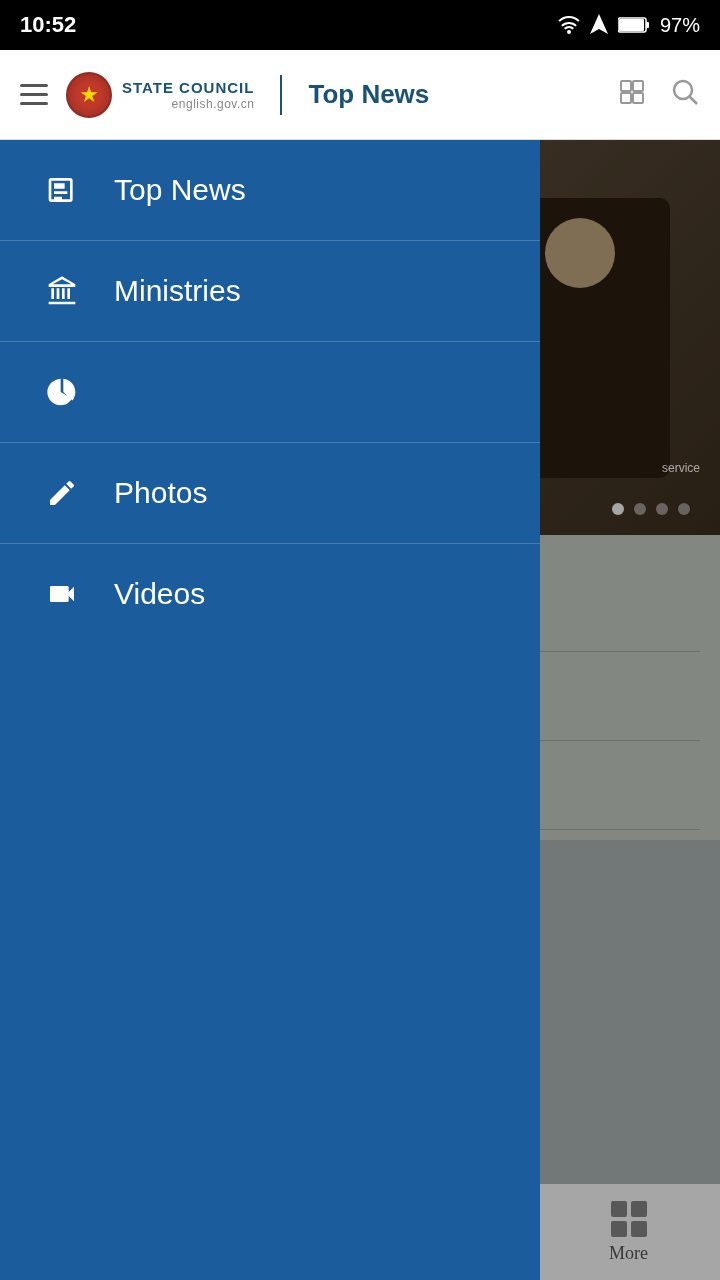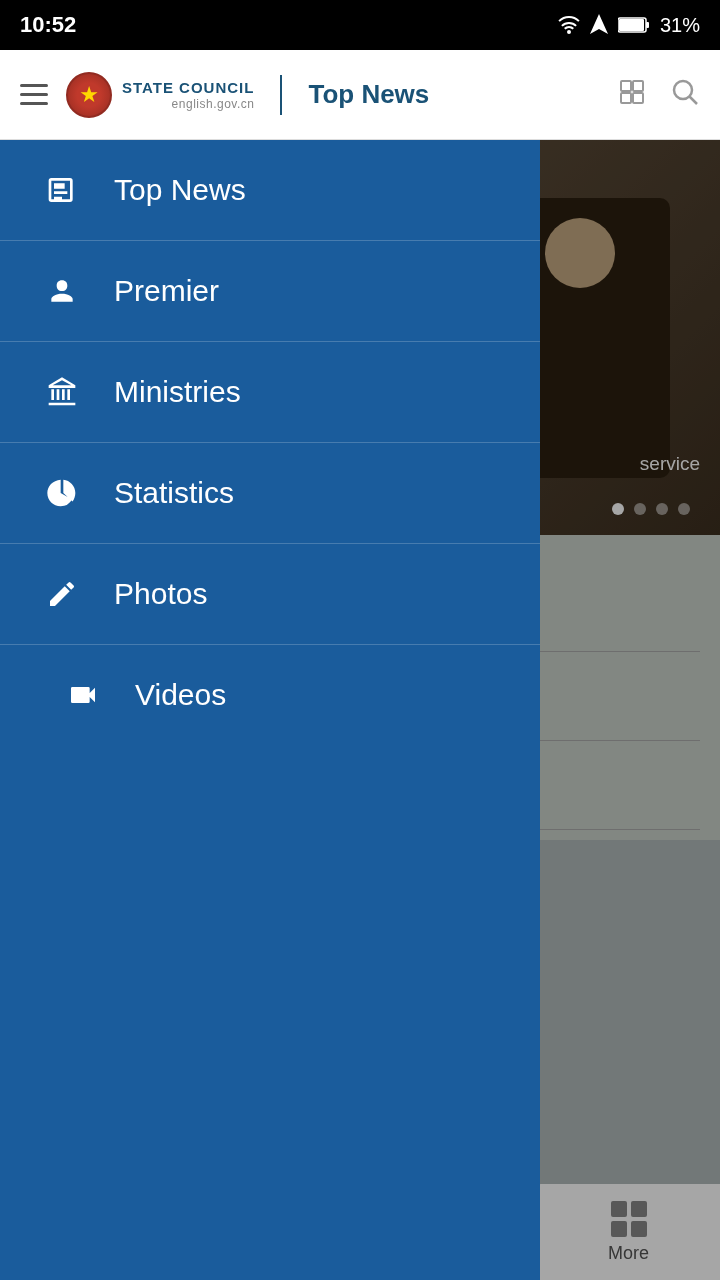--- a/index.html
+++ b/index.html
@@ -95,21 +95,21 @@
       background: #c4a882;
       border-radius: 50%;
       position: absolute;
       top: 20px; left: 50%; transform: translateX(-50%);
     }
     .hero-text {
       position: absolute;
       bottom: 60px;
       right: 20px;
       color: #fff;
-      font-size: 19px;
+      font-size: 12px;
       font-weight: 400;
     }
     .hero-dots {
       position: absolute;
       bottom: 20px;
       right: 30px;
       display: flex; gap: 10px;
     }
     .hero-dot {
       width: 12px; height: 12px;
@@ -147,20 +147,21 @@
       width: 183px;
       height: 96px;
       background: #fff;
       display: flex;
       flex-direction: column;
       align-items: center;
       justify-content: center;
       gap: 6px;
       cursor: pointer;
       border-top-left-radius: 4px;
+      font-family: Liberation Serif, serif;
     }
     .more-grid {
       display: grid;
       grid-template-columns: 1fr 1fr;
       gap: 4px;
       width: 36px; height: 36px;
     }
     .more-grid-cell {
       background: #888;
       border-radius: 2px;
@@ -191,21 +192,21 @@
     }
 
     .drawer-item {
       display: flex;
       align-items: center;
       gap: 30px;
       padding: 28px 40px;
       border-bottom: 1px solid rgba(255,255,255,0.2);
       cursor: pointer;
     }
-    .drawer-item:last-of-type { border-bottom: none; margin-left: 21px; }
+    .drawer-item:last-of-type { border-bottom: none; }
     .drawer-item-icon {
       width: 44px;
       height: 44px;
       display: flex;
       align-items: center;
       justify-content: center;
       color: #fff;
       font-size: 28px;
       flex-shrink: 0;
     }
@@ -231,21 +232,21 @@
 
     <svg width="18" height="22" viewBox="0 0 18 22" fill="white">
       <path d="M9 0L18 20 9 15 0 20z"></path>
     </svg>
 
     <svg width="32" height="18" viewBox="0 0 32 18" fill="white">
       <rect x="0" y="2" width="28" height="14" rx="2" ry="2" stroke="white" stroke-width="1.5" fill="none"></rect>
       <rect x="28" y="6" width="3" height="6" rx="1" fill="white"></rect>
       <rect x="1" y="3" width="25" height="12" rx="1" fill="white"></rect>
     </svg>
-    <span style="font-size:20px;font-weight:500;">31%</span>
+    <span style="font-size:20px;font-weight:500;">97%</span>
   </div>
 </div>
 
 <div class="header">
   <div class="header-left">
     <div class="hamburger-icon">
       <span></span>
         <span></span>
         <span></span>
     </div>
@@ -322,46 +323,37 @@
 
   <div class="drawer-item">
     <div class="drawer-item-icon">
       <svg class="icon-svg" viewBox="0 0 24 24">
         <path d="M4 3h14a2 2 0 0 1 2 2v14a2 2 0 0 1-2 2H4a2 2 0 0 1-2-2V5a2 2 0 0 1 2-2zm0 2v14h14V5H4zm2 2h8v4H6V7zm0 6h10v2H6v-2zm0 4h6v2H6v-2z"></path>
       </svg>
     </div>
     <span class="drawer-item-label">Top News</span>
   </div>
 
-  <div class="drawer-item">
-    <div class="drawer-item-icon">
-      <svg class="icon-svg" viewBox="0 0 24 24">
-        <path d="M12 12c2.7 0 4-1.8 4-4s-1.3-4-4-4-4 1.8-4 4 1.3 4 4 4zm0 2c-4.4 0-8 2-8 4v2h16v-2c0-2-3.6-4-8-4z"></path>
-      </svg>
-    </div>
-    <span class="drawer-item-label">Premier</span>
-  </div>
 
 
   <div class="drawer-item">
     <div class="drawer-item-icon">
       <svg class="icon-svg" viewBox="0 0 24 24">
         <path d="M2 20h20v2H2v-2zm2-2h2V10H4v8zm4 0h2V10H8v8zm4 0h2V10h-2v8zm4 0h2V10h-2v8zM12 1L2 7v2h20V7L12 1zm0 2.2L19 7H5l7-3.8z"></path>
       </svg>
     </div>
     <span class="drawer-item-label">Ministries</span>
   </div>
 
   <div class="drawer-item">
     <div class="drawer-item-icon">
       <svg class="icon-svg" viewBox="0 0 24 24">
         <path d="M11 2v10l8.5 4.9A9.9 9.9 0 0 1 11 22C5.5 22 1 17.5 1 12 1 6.8 5 2.5 11 2zm2 0c5 .5 9 4.7 9 10 0 2.4-.8 4.6-2.1 6.4L13 12V2z"></path>
       </svg>
     </div>
-    <span class="drawer-item-label">Statistics</span>
   </div>
 
   <div class="drawer-item">
     <div class="drawer-item-icon">
       <svg class="icon-svg" viewBox="0 0 24 24">
         <path d="M3 17.25V21h3.75L17.81 9.94l-3.75-3.75L3 17.25zm17.71-10.21a1 1 0 0 0 0-1.41l-2.34-2.34a1 1 0 0 0-1.41 0l-1.83 1.83 3.75 3.75 1.83-1.83z"></path>
       </svg>
     </div>
     <span class="drawer-item-label">Photos</span>
   </div>

